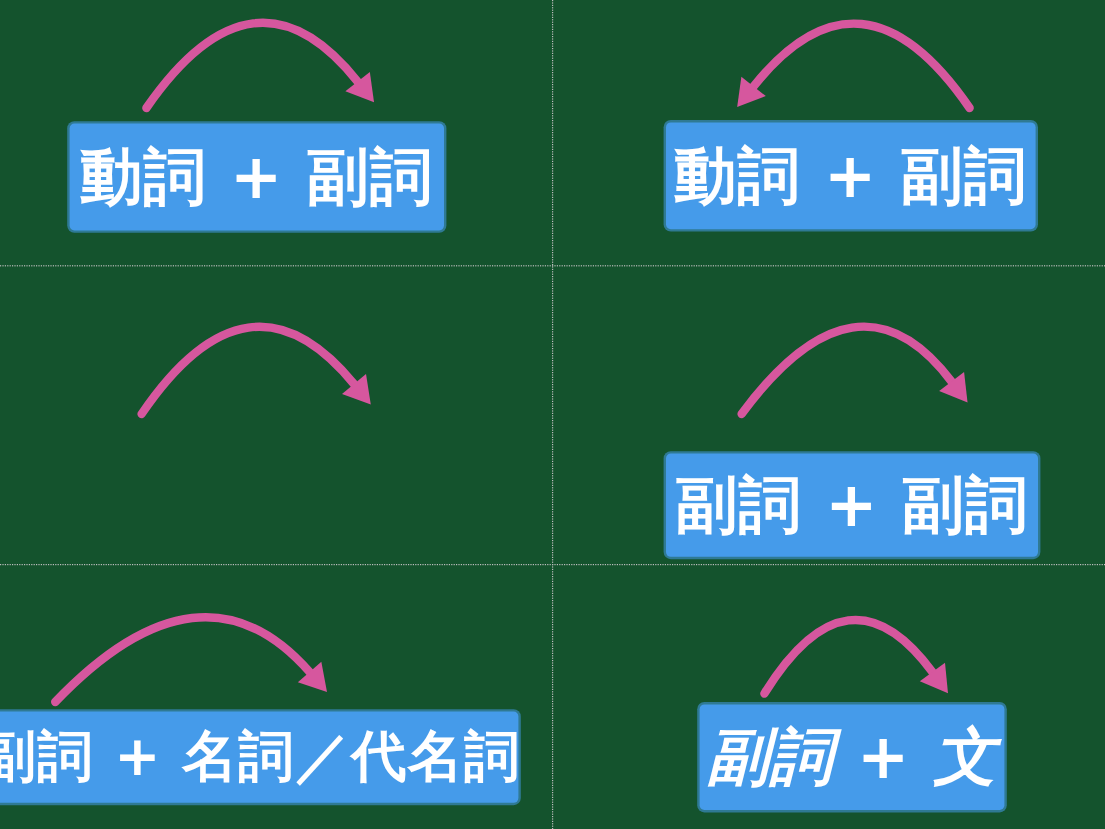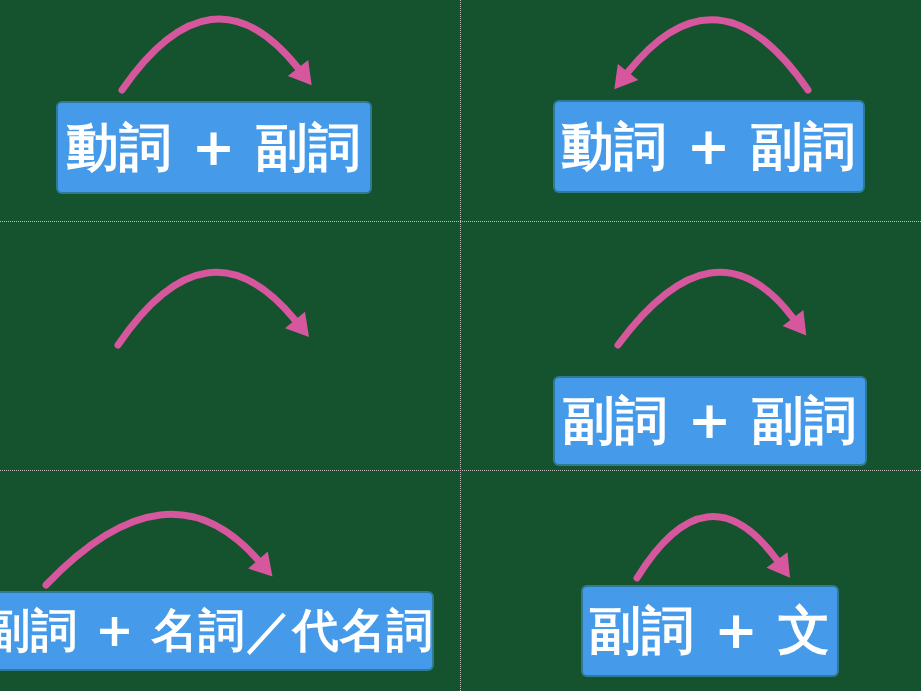--- a/index.html
+++ b/index.html
@@ -51,21 +51,21 @@
     border-radius: 4px;
     box-shadow: 0 0 0 2px rgba(69, 155, 234, 0.55);
     white-space: nowrap;
     letter-spacing: 1px;
   }
   .box-1 { left: 58px;  top: 103px; width: 312px; height: 89px; font-size: 52px; }
   .box-2 { left: 555px; top: 102px; width: 308px; height: 89px; font-size: 52px; }
   .box-3 { left: 35px;  top: 350px; width: 362px; height: 88px; font-size: 52px; }
   .box-4 { left: 555px; top: 351px; width: 310px; height: 86px; font-size: 52px; margin-top: 27px; }
   .box-5 { left: -14px; top: 593px; width: 446px; height: 76px; font-size: 46px; }
-  .box-6 { left: 583px; top: 587px; width: 254px; height: 88px; font-size: 52px; }
+  .box-6 { left: 583px; top: 587px; width: 254px; height: 88px; font-size: 52px; font-style: italic; }
 </style>
 </head>
 <body>
 
 <div class="canvas">
 
   <div class="divider v"></div>
   <div class="divider h h1"></div>
   <div class="divider h h2"></div>
 

